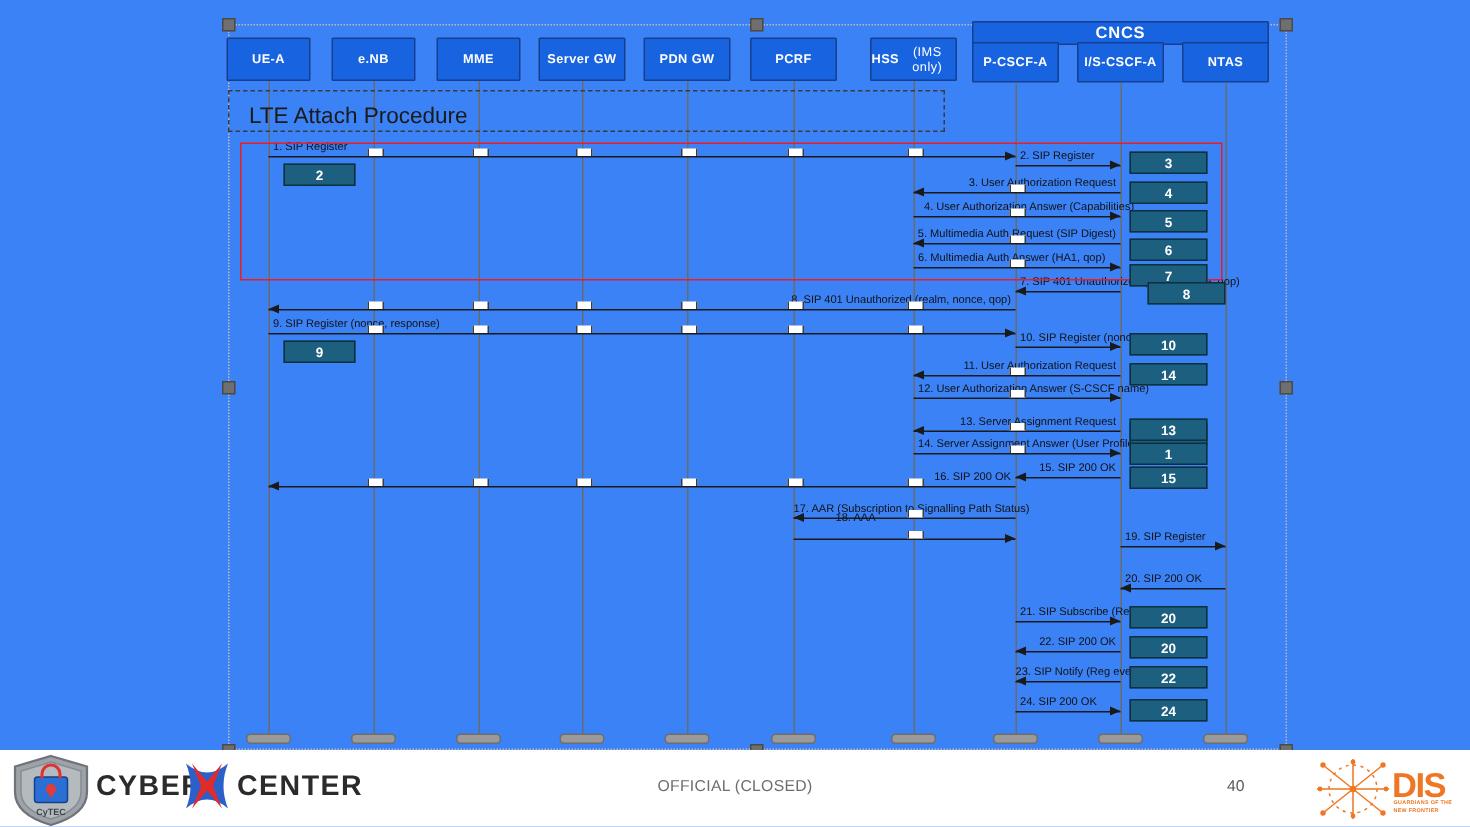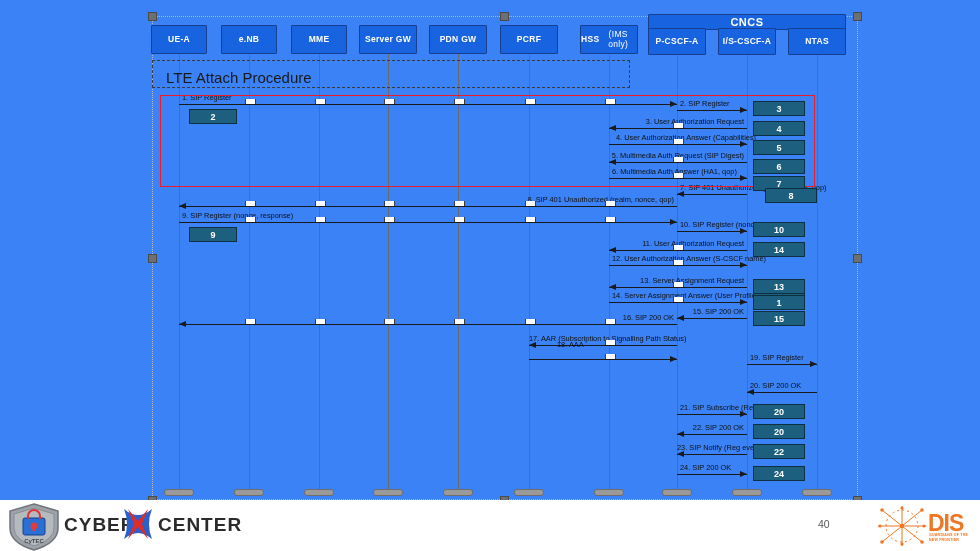--- a/index.html
+++ b/index.html
@@ -289,20 +289,21 @@
 
     <div class="logo-text" style="left:64px;top:14px;font-size:19px;">CYBER</div>
 
     <svg width="36" height="34" style="position:absolute;left:120px;top:7px;" viewBox="0 0 36 34">
       <path d="M4 2 Q18 14 32 2 Q26 17 32 32 Q18 20 4 32 Q10 17 4 2 Z" fill="#2b5fc9"></path>
       <path d="M8 2 L18 14 L28 2 L22 17 L28 32 L18 20 L8 32 L14 17 Z" fill="#e02b2b"></path>
     </svg>
 
     <div class="logo-text" style="left:158px;top:14px;font-size:19px;">CENTER</div>
 
+    <div class="footer-center">OFFICIAL (CLOSED)</div>
 
     <div class="page-num">40</div>
 
     <svg width="56" height="44" style="position:absolute;left:874px;top:4px;" viewBox="0 0 56 44">
       <g stroke="#ef7622" stroke-width="1" fill="none">
         <path d="M8 6 L48 38 M48 6 L8 38 M4 22 L52 22 M28 2 L28 42"></path>
         <circle cx="28" cy="22" r="16" stroke-dasharray="2 3"></circle>
       </g>
       <g fill="#ef7622">
         <circle cx="8" cy="6" r="1.8"></circle>

